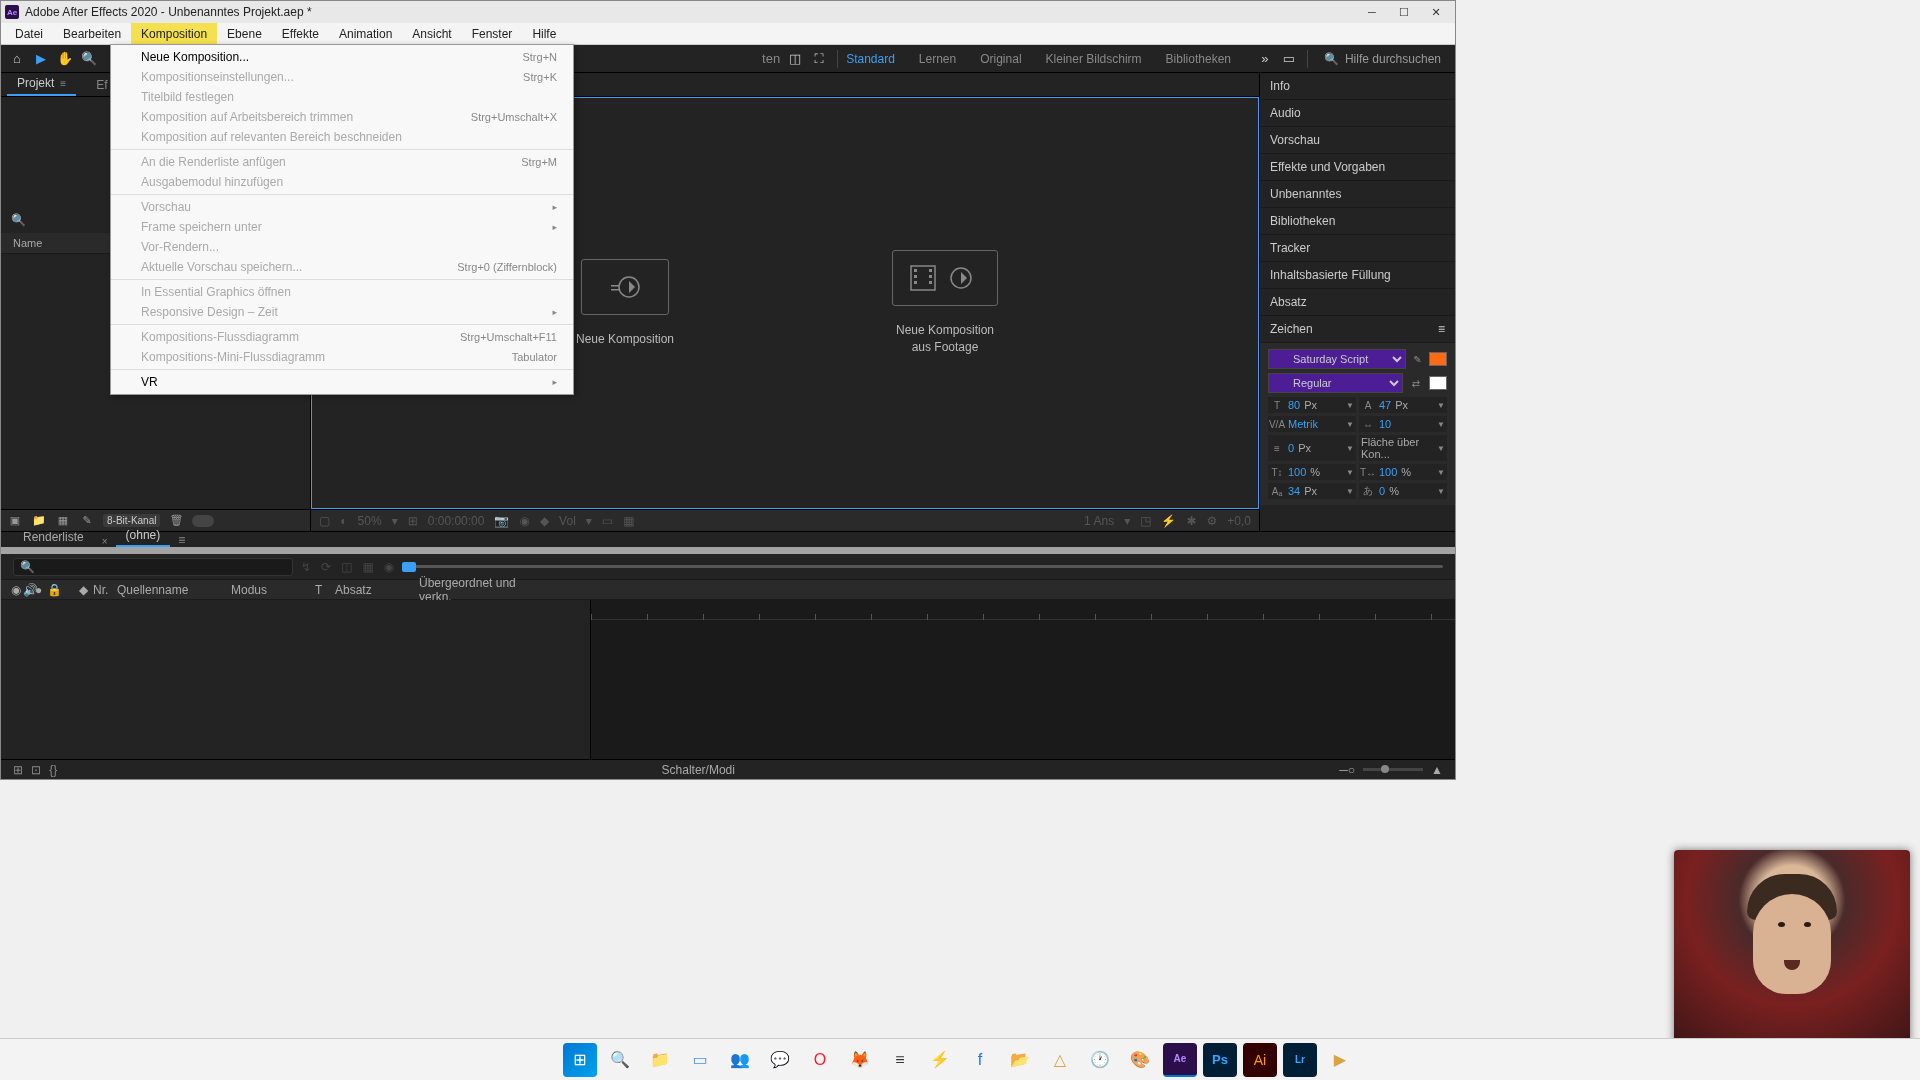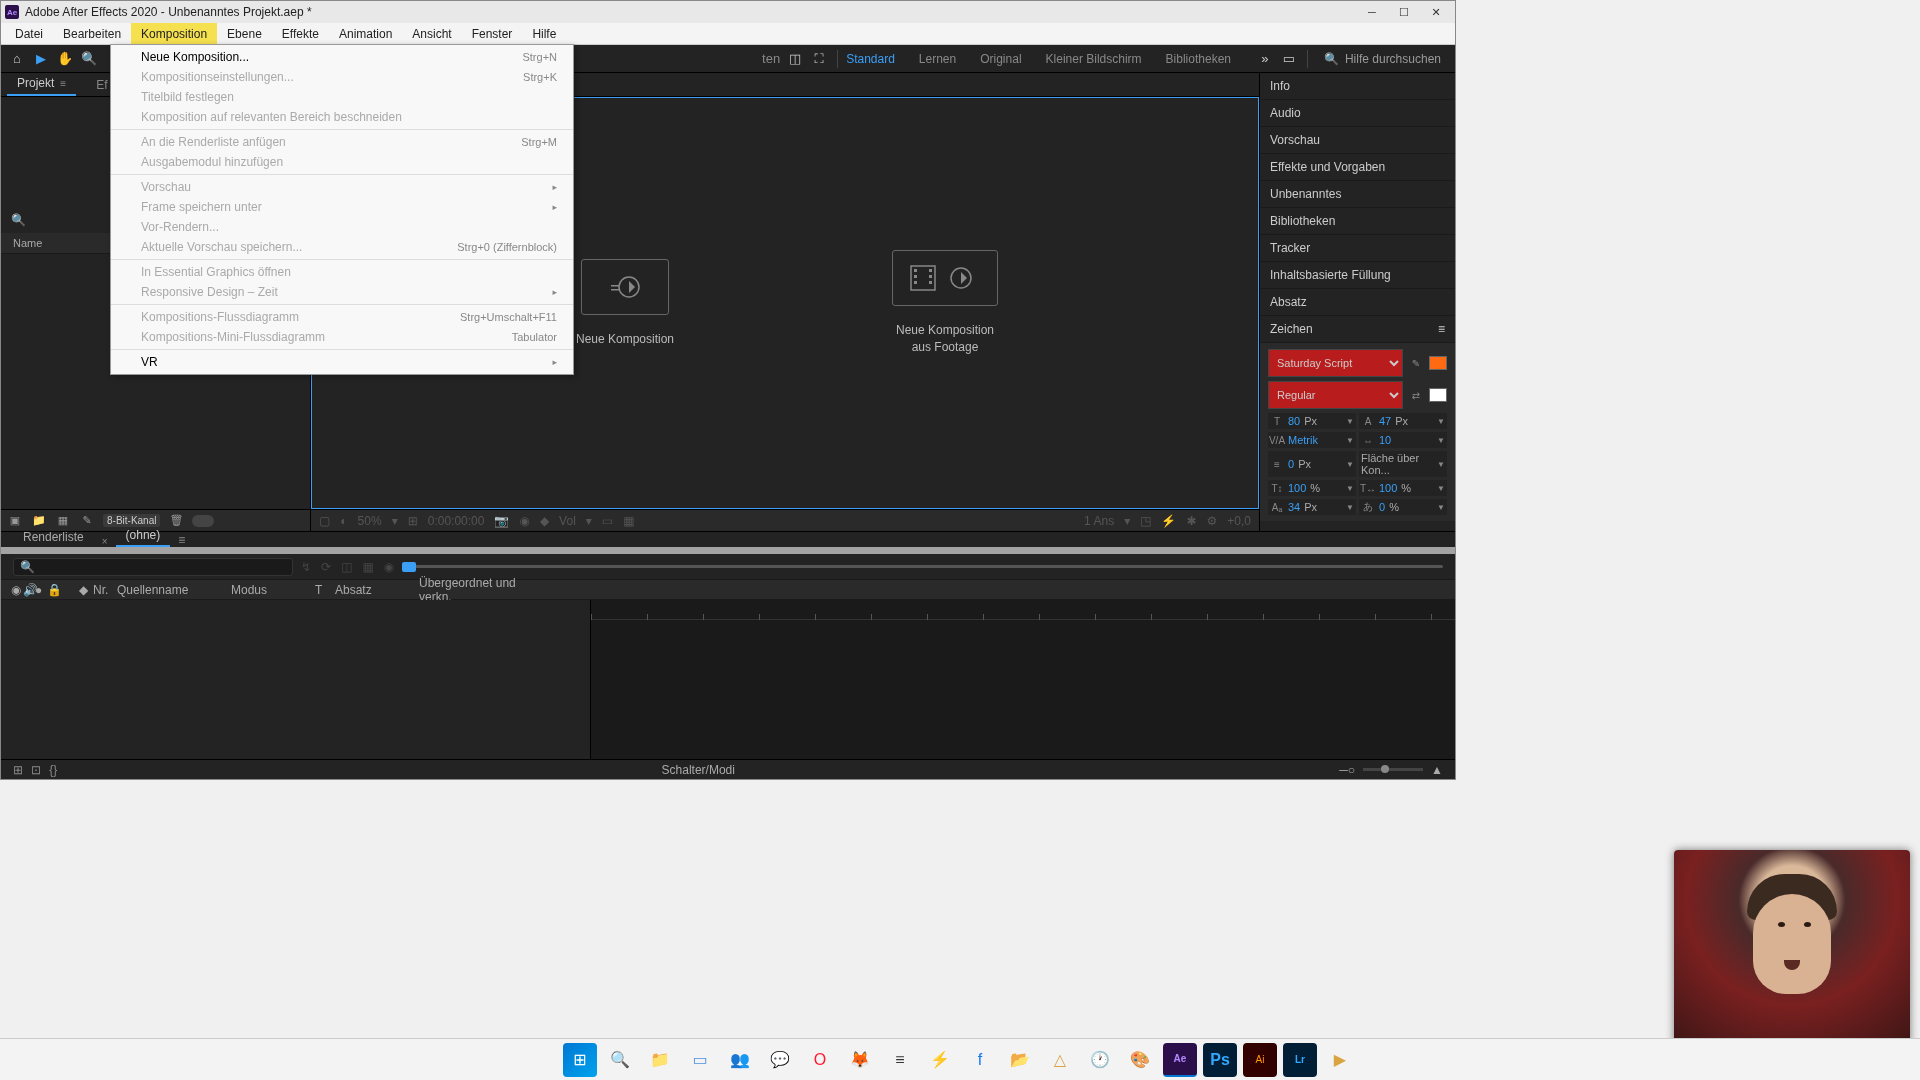--- a/index.html
+++ b/index.html
@@ -53,21 +53,21 @@
 .comp-card { width: 200px; display: flex; flex-direction: column; align-items: center; gap: 16px; cursor: pointer; }
 .comp-icon-box { width: 88px; height: 56px; border: 1px solid #666; border-radius: 3px; display: flex; align-items: center; justify-content: center; color: #888; }
 .comp-label { color: #bbb; text-align: center; line-height: 1.4; }
 .viewer-footer { height: 22px; background: #2a2a2a; border-top: 1px solid #000; display: flex; align-items: center; gap: 10px; padding: 0 8px; color: #555; font-size: 11px; }
 .vf-item { color: #555; }
 
 .right-panel { width: 196px; background: #232323; border-left: 1px solid #000; display: flex; flex-direction: column; }
 .acc-item { padding: 6px 10px; color: #ccc; border-bottom: 1px solid #1a1a1a; font-size: 12px; cursor: pointer; display: flex; justify-content: space-between; align-items: center; }
 .char-panel { padding: 6px 8px; background: #2a2a2a; }
 .char-row { display: flex; align-items: center; gap: 6px; margin-bottom: 4px; }
-.char-select { flex: 1; background: #b91c1c; color: #ccc; border: 1px solid #444; padding: 2px 4px; font-size: 11px; height: 28px; }
+.char-select { flex: 1; background: #4c1d95; color: #ccc; border: 1px solid #444; padding: 2px 20px; font-size: 11px; height: 20px; }
 .swatch-stack { display: flex; flex-direction: column; gap: 2px; }
 .swatch { width: 18px; height: 14px; border: 1px solid #666; }
 .swatch.orange { background: #ff6a13; }
 .swatch.white { background: #fff; }
 .prop-grid { display: grid; grid-template-columns: 1fr 1fr; gap: 3px; }
 .prop-cell { display: flex; align-items: center; gap: 4px; background: #232323; padding: 1px 2px; }
 .prop-ico { width: 14px; height: 14px; color: #888; font-size: 10px; display: flex; align-items: center; justify-content: center; }
 .prop-val { color: #3a9ff5; font-size: 11px; }
 .prop-unit { color: #aaa; font-size: 11px; }
 .prop-dd { color: #888; font-size: 8px; margin-left: auto; }
@@ -101,22 +101,22 @@
 .hair { position:absolute; left:50%; top:12%; transform:translateX(-50%); width:90px; height:46px; background:#3b2a1f; border-radius:44px 44px 10px 10px; }
 .eye { position:absolute; width:7px; height:5px; background:#2a1a12; border-radius:50%; top:36%; }
 .eye.l{ left:44%; } .eye.r{ left:55%; }
 .mouth{ position:absolute; left:50%; top:55%; transform:translateX(-50%); width:16px; height:10px; background:#5a2a22; border-radius:0 0 10px 10px; }
 
 .taskbar { position: absolute; bottom: 0; left: 0; right: 0; height: 42px; background: #f3f3f3; border-top: 1px solid #ccc; display: flex; align-items: center; justify-content: center; gap: 6px; }
 .tb-app { width: 34px; height: 34px; border-radius: 4px; display: flex; align-items: center; justify-content: center; font-size: 16px; cursor: pointer; }
 .tb-app.win { background: linear-gradient(135deg,#0078d4,#00a2ed); color:#fff; }
 .tb-app.search { color:#555; }
 .tb-app.ae { background:#2a0f4a; color:#b58aff; font-size:10px; font-weight:bold; border-bottom:2px solid #0078d4;}
-.tb-app.ps { background:#001e36; color:#31a8ff; font-size:16px; font-weight:bold;}
-.tb-app.ai { background:#330000; color:#ff9a00; font-size:10px; font-weight:normal;}
+.tb-app.ps { background:#001e36; color:#31a8ff; font-size:13px; font-weight:bold;}
+.tb-app.ai { background:#330000; color:#ff9a00; font-size:14px; font-weight:normal;}
 .tb-app.lr { background:#001e36; color:#31a8ff; font-size:10px; font-weight:bold;}
 
 svg { display: block; }
 </style>
 </head>
 <body>
 
 <div class="app">
   <div class="titlebar">
     <div class="titlebar-left">
@@ -431,20 +431,24 @@
     </div>
     <div class="dd-item">
       <span>Kompositionseinstellungen...</span>
       <span class="dd-shortcut">Strg+K</span>
     </div>
     <div class="dd-item">
       <span>Titelbild festlegen</span>
       <span class="dd-shortcut"></span>
     </div>
     <div class="dd-item">
+      <span>Komposition auf Arbeitsbereich trimmen</span>
+      <span class="dd-shortcut">Strg+Umschalt+X</span>
+    </div>
+    <div class="dd-item">
       <span>Komposition auf relevanten Bereich beschneiden</span>
       <span class="dd-shortcut"></span>
     </div>
     <div class="dd-sep"></div>
     <div class="dd-item">
       <span>An die Renderliste anfügen</span>
       <span class="dd-shortcut">Strg+M</span>
     </div>
     <div class="dd-item">
       <span>Ausgabemodul hinzufügen</span>

